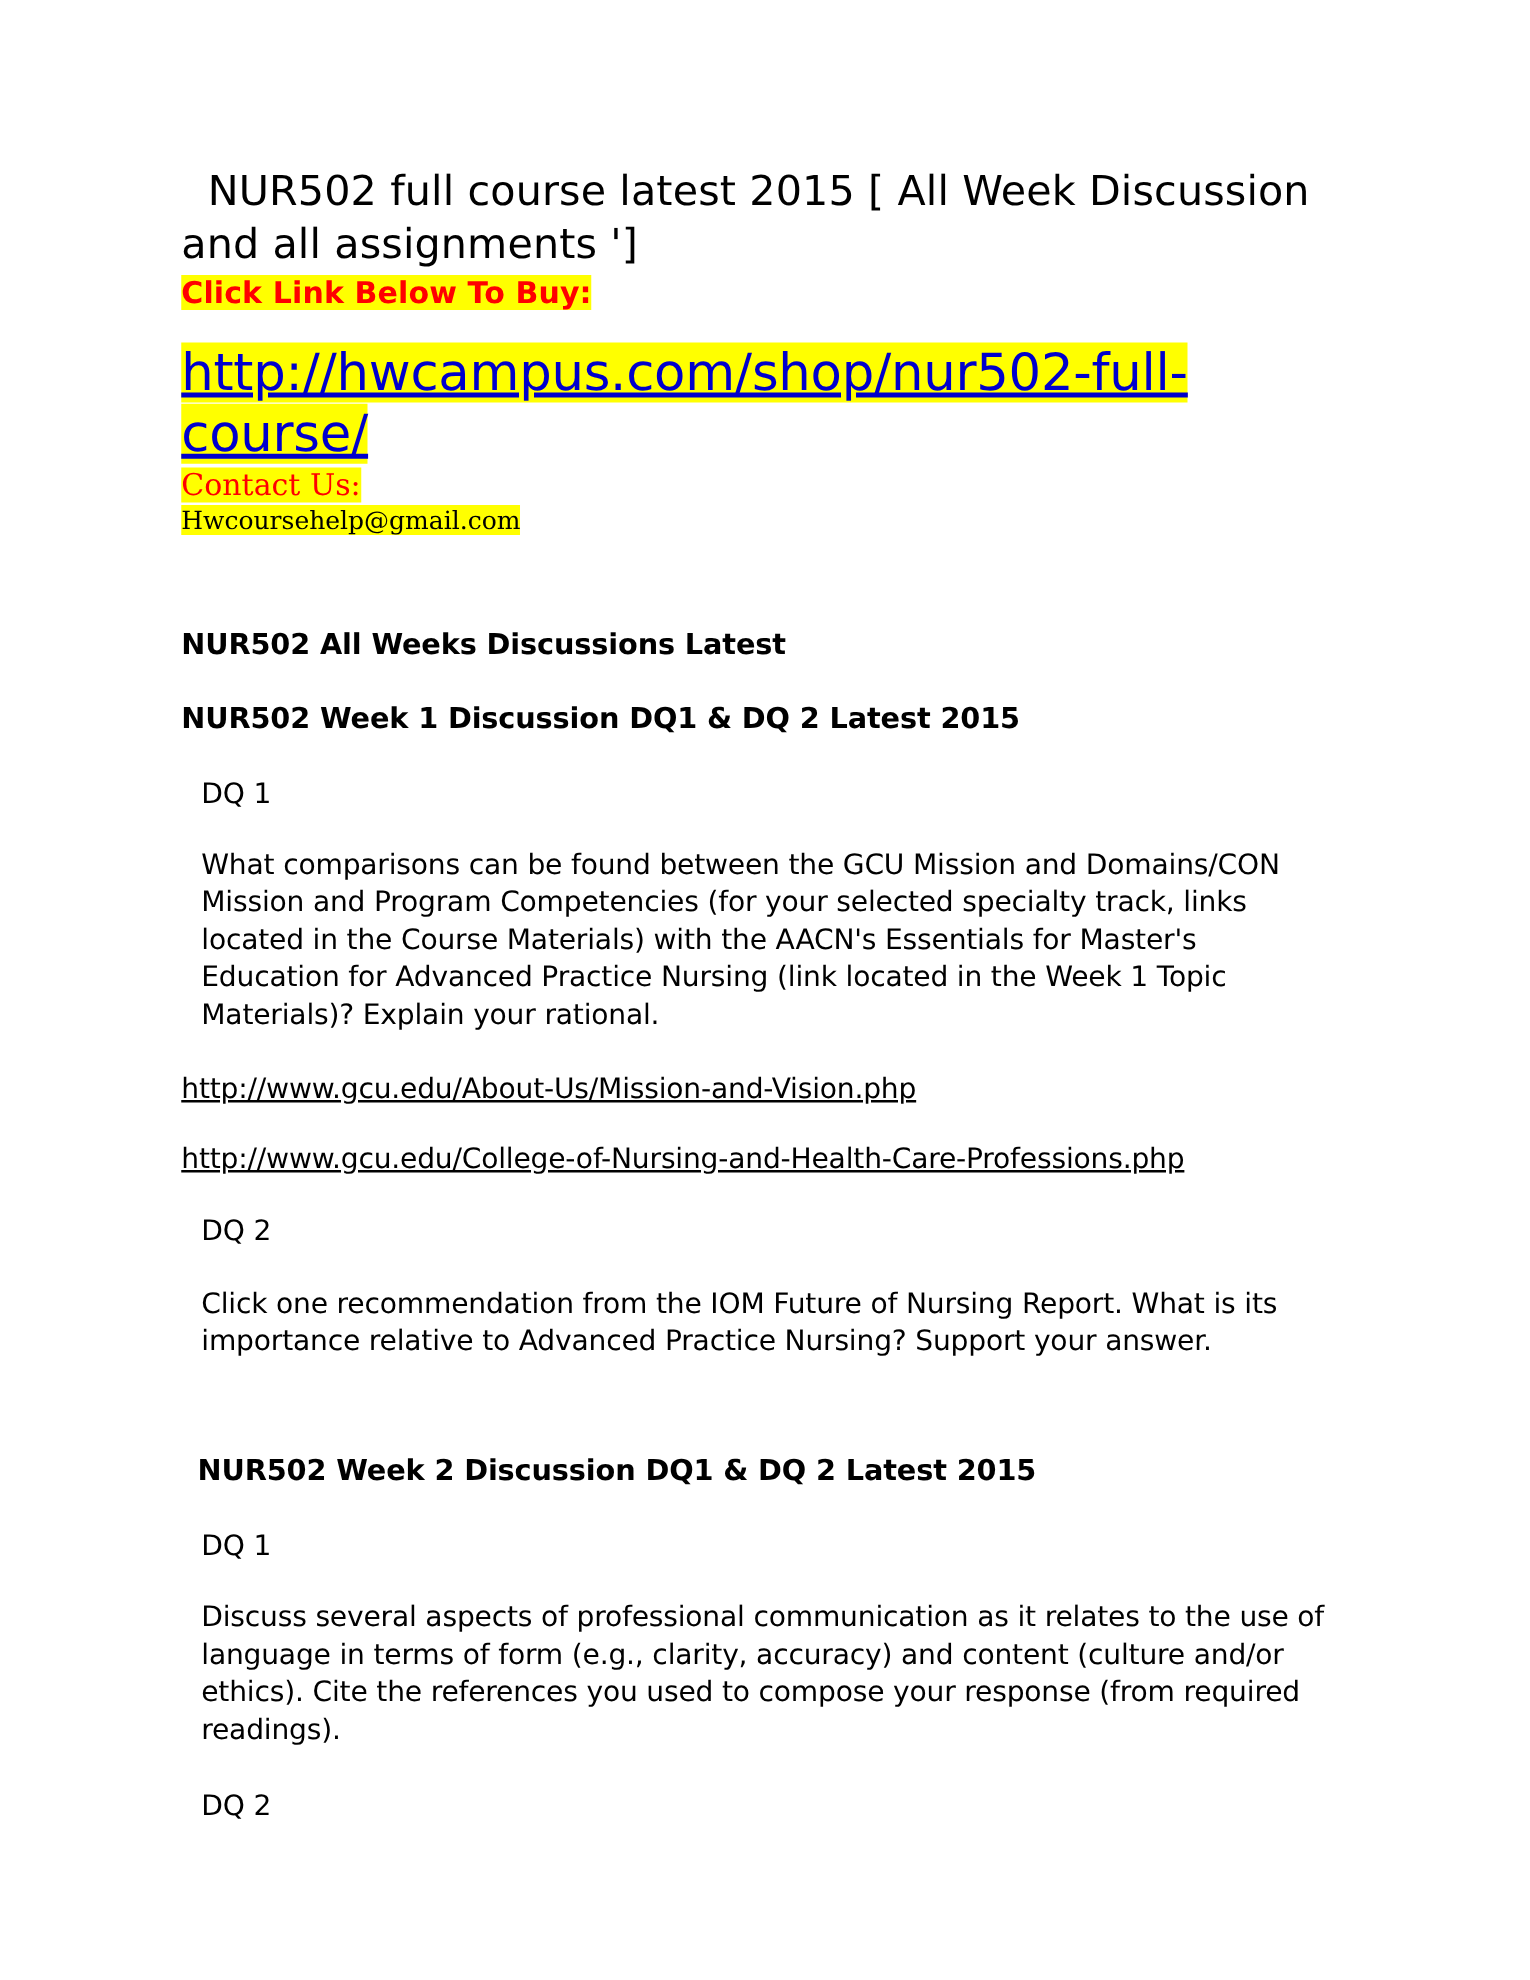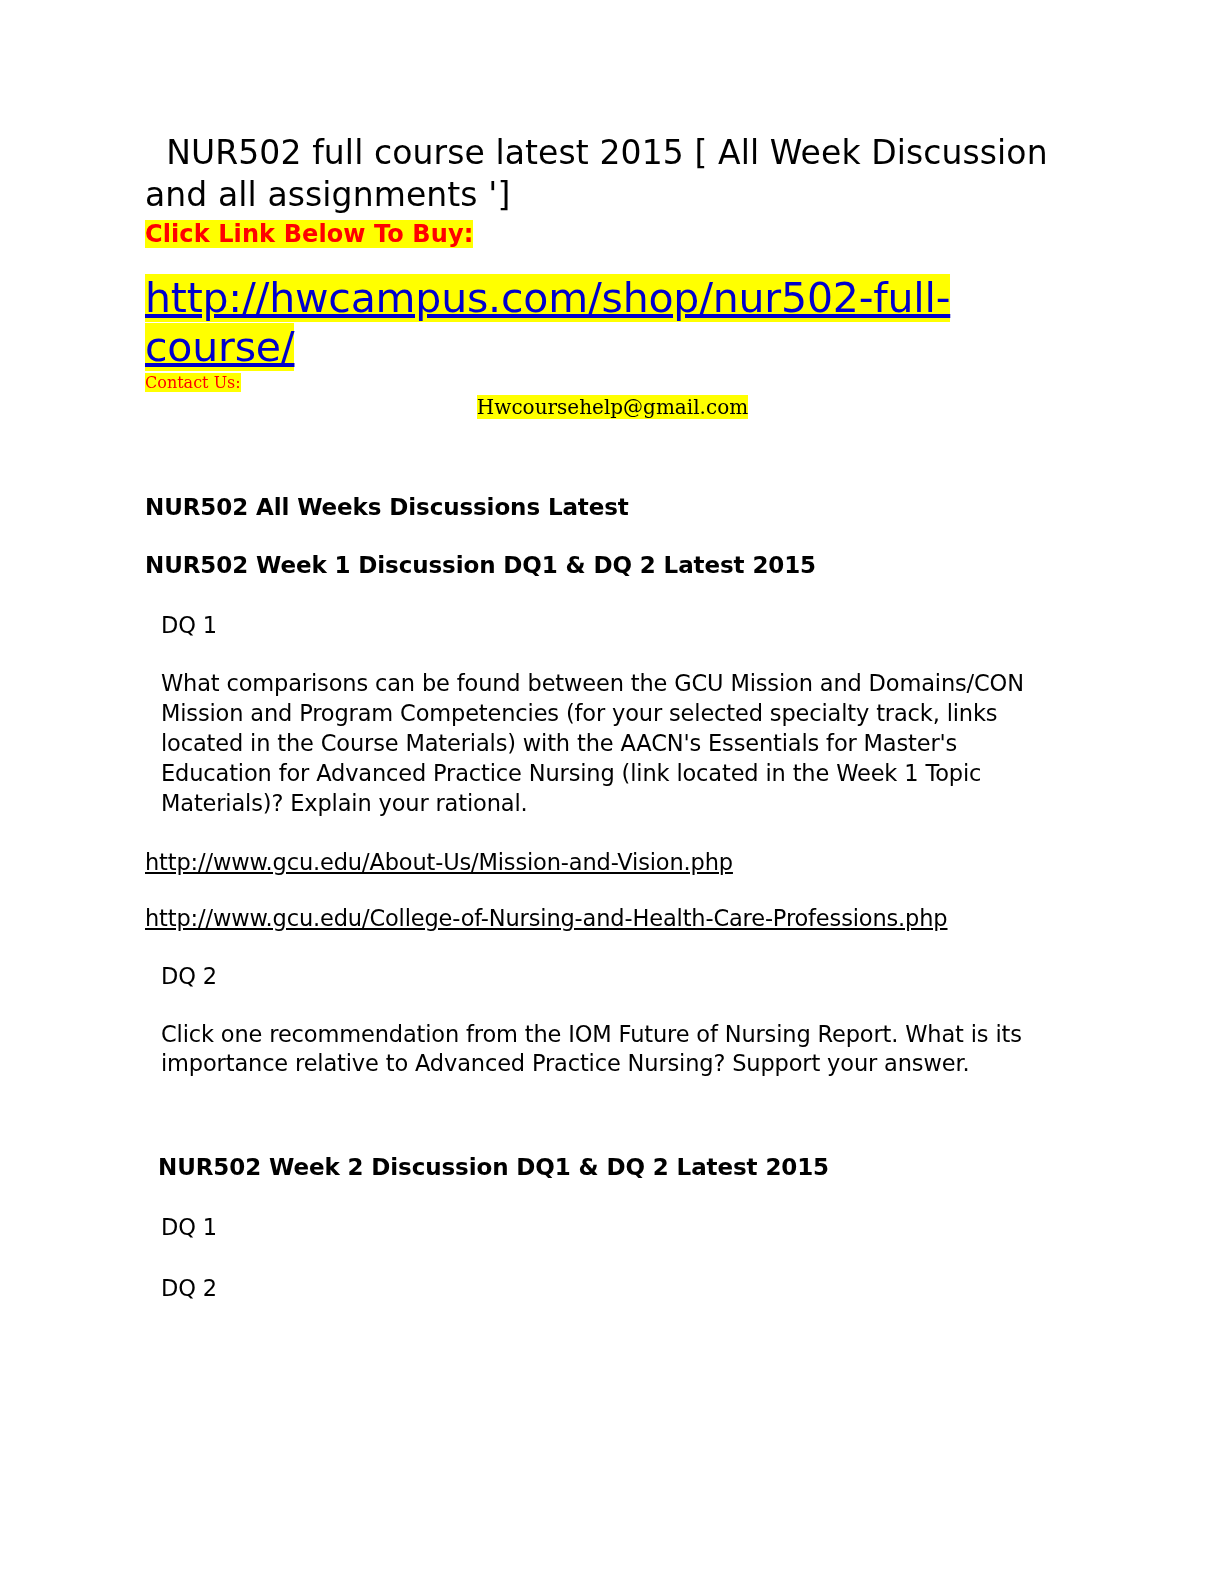--- a/index.html
+++ b/index.html
@@ -75,27 +75,26 @@
 
   
   .contact-line {
     margin: 2px 0 0 0;
     line-height: 1.18;
   }
   .contact-label {
     background: #ffff00;
     color: #ff0000;
     font-family: "DejaVu Serif", serif;
-    font-size: 16px;
+    font-size: 24px;
     font-weight: 400;
   }
   .contact-email-line {
     margin: 3px 0 0 0;
     line-height: 1.18;
-    text-align: center;
   }
   .contact-email {
     background: #ffff00;
     color: #000000;
     font-family: "DejaVu Serif", serif;
     font-size: 20px;
     font-weight: 400;
   }
 
   
@@ -166,17 +165,18 @@
     <p class="plain-url-line"><span class="plain-url">http://www.gcu.edu/College-of-Nursing-and-Health-Care-Professions.php</span></p>
 
     <p class="body-text sp-dq">DQ 2</p>
 
     <p class="body-text sp-para">Click one recommendation from the IOM Future of Nursing Report. What is its importance relative to Advanced Practice Nursing? Support your answer.</p>
 
     <h2 class="section-heading sp-before-h-week2">NUR502 Week 2 Discussion DQ1 &amp; DQ 2 Latest 2015</h2>
 
     <p class="body-text sp-dq">DQ 1</p>
 
+    <p class="body-text sp-para">Discuss several aspects of professional communication as it relates to the use of language in terms of form (e.g., clarity, accuracy) and content (culture and/or ethics). Cite the references you used to compose your response (from required readings).</p>
 
     <p class="body-text sp-dq">DQ 2</p>
 
   </div>
 </div>
 
 </body></html>

